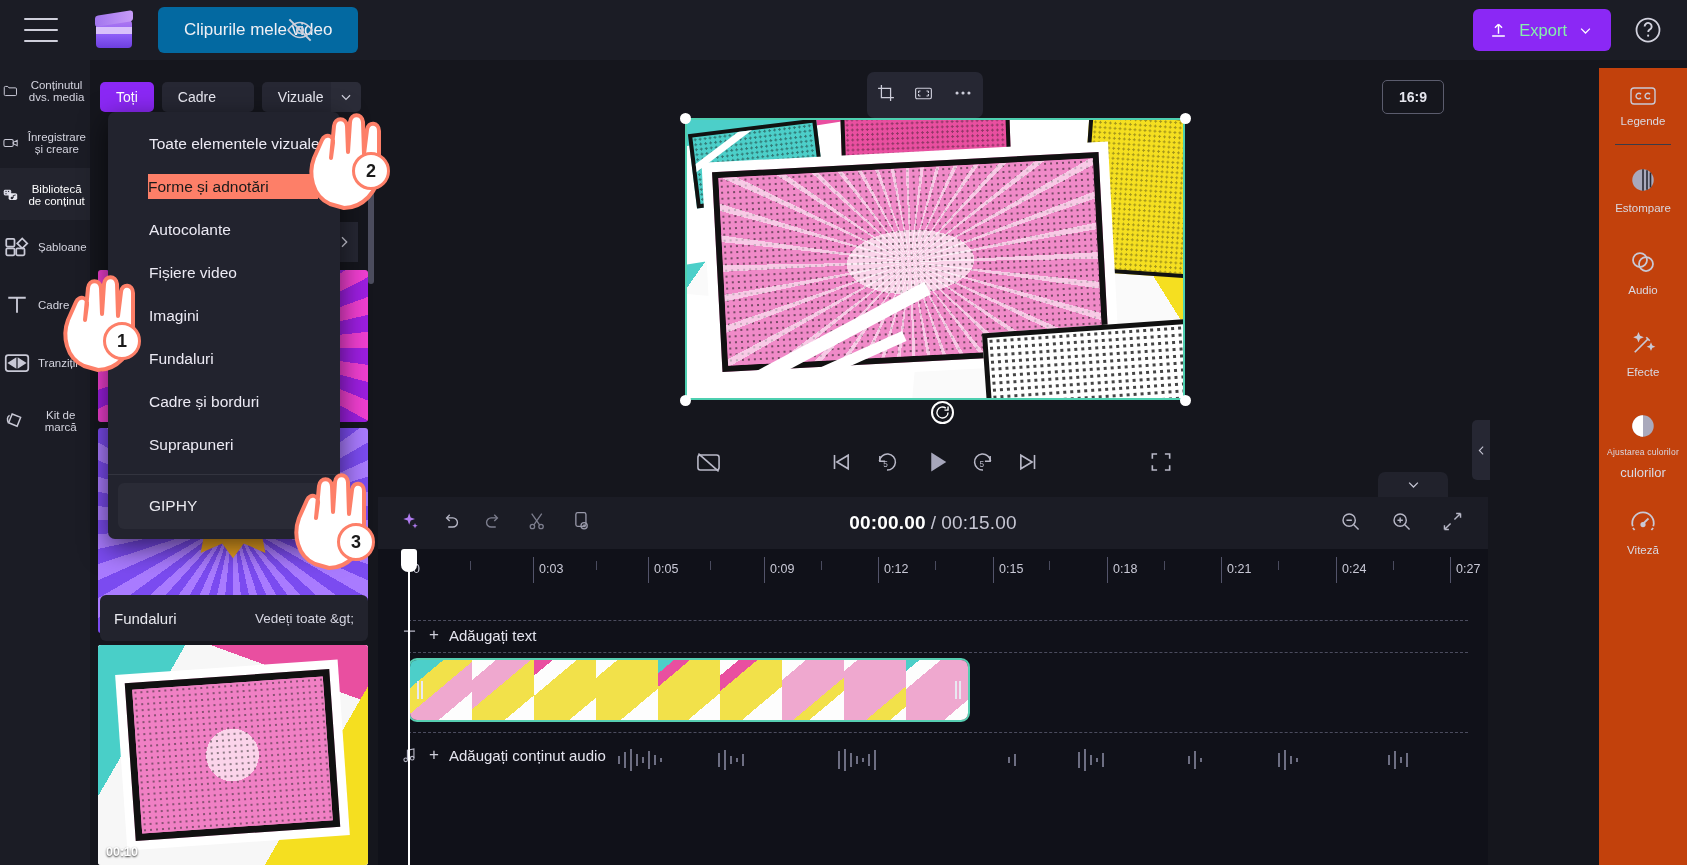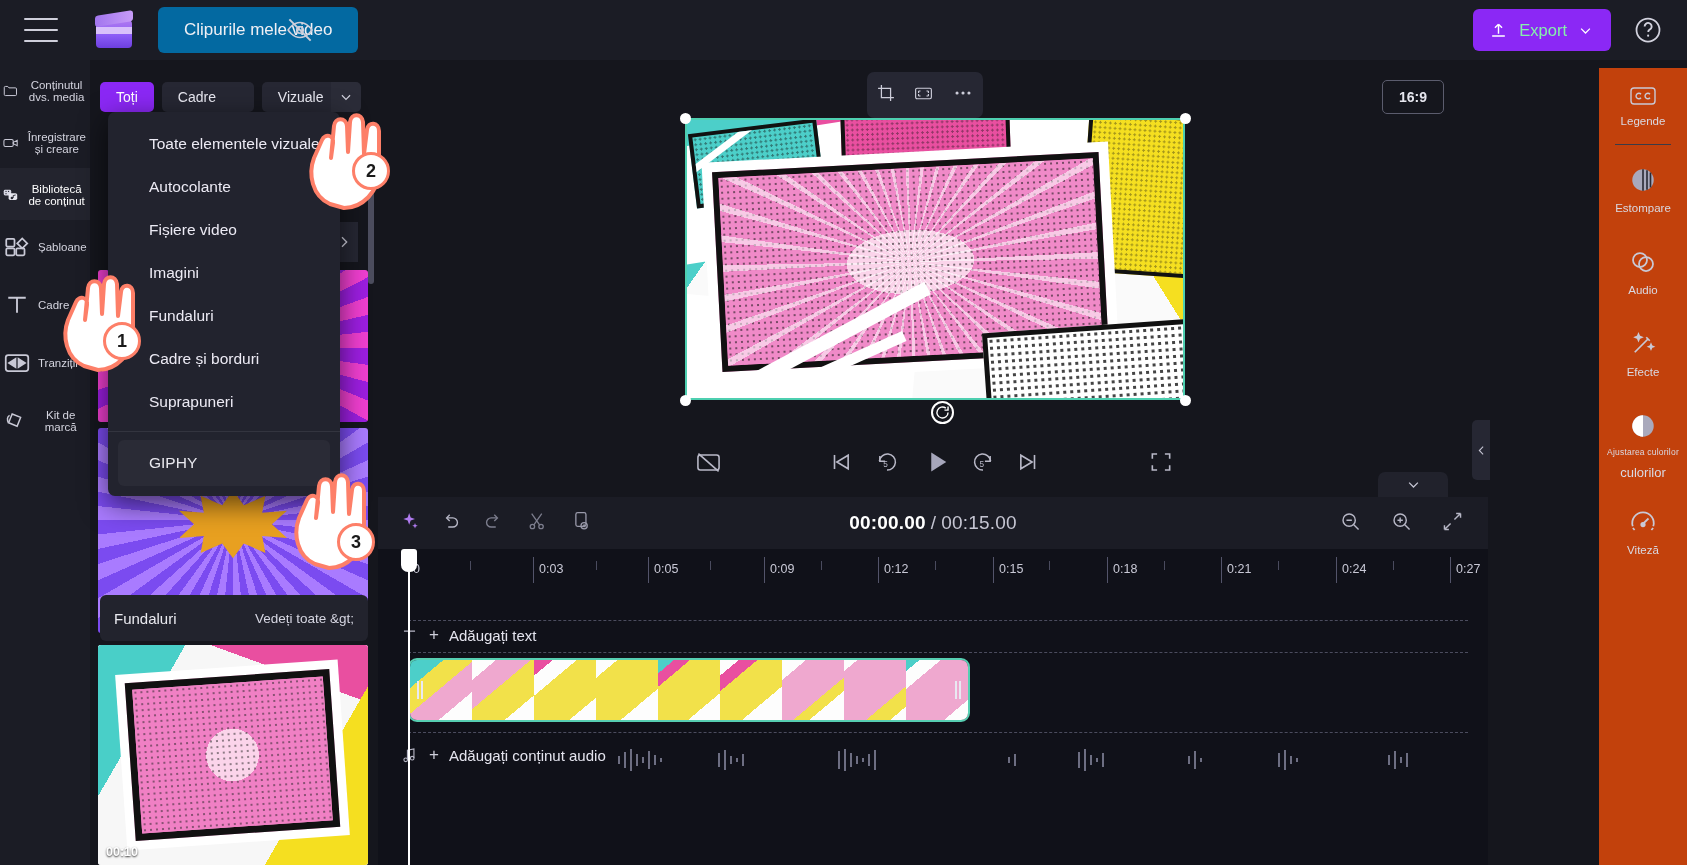--- a/index.html
+++ b/index.html
@@ -386,20 +386,23 @@
   </div>
 
   <div class="panel-arrow">
     <svg width="16" height="16" viewBox="0 0 24 24" fill="none" stroke="#cfcfdb" stroke-width="2">
         <path d="M9 5l7 7-7 7"></path>
       </svg>
   </div>
 
   <div class="menu">
     <div class="menu-item">Toate elementele vizuale</div>
+    <div style="height:43px;display:flex;align-items:center;">
+      <div class="menu-item hl">Forme și adnotări</div>
+    </div>
     <div class="menu-item">Autocolante</div>
     <div class="menu-item">Fișiere video</div>
     <div class="menu-item">Imagini</div>
     <div class="menu-item">Fundaluri</div>
     <div class="menu-item">Cadre și borduri</div>
     <div class="menu-item">Suprapuneri</div>
     <div class="menu-sep"></div>
     <div class="menu-giphy">GIPHY</div>
   </div>
 

